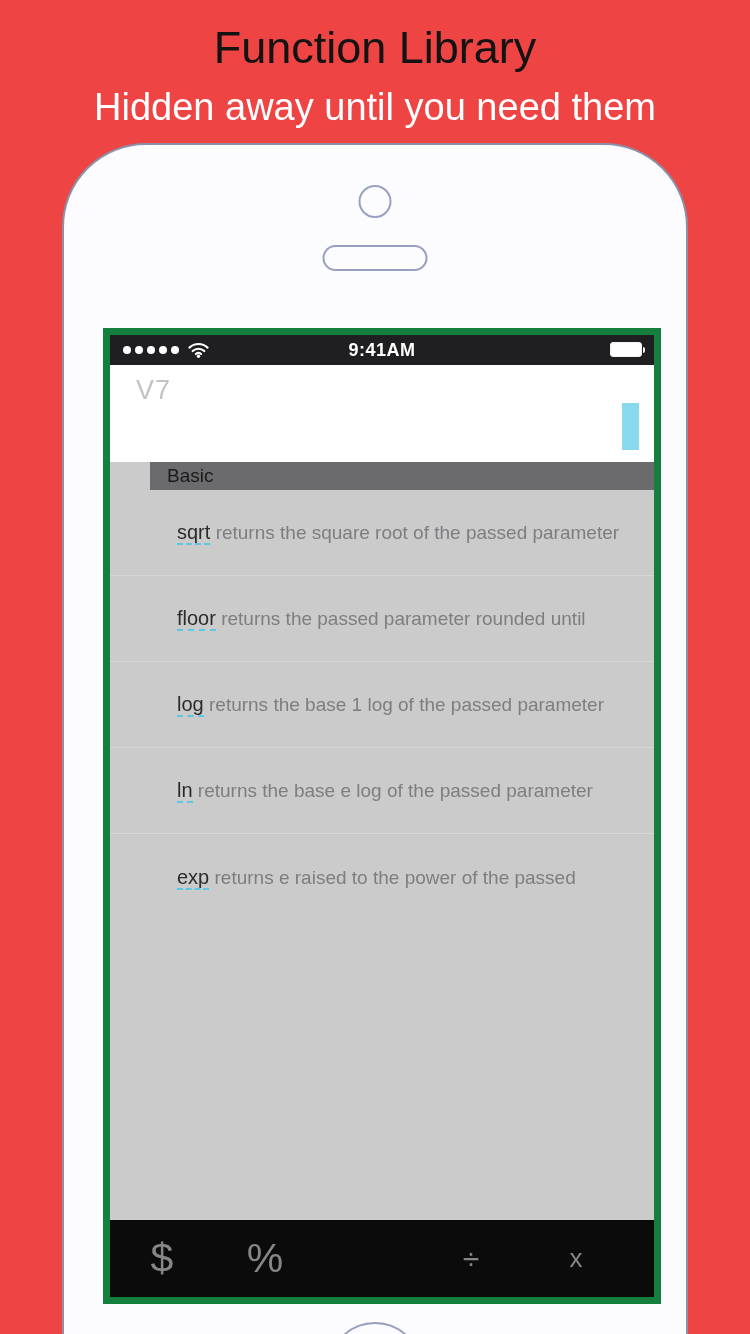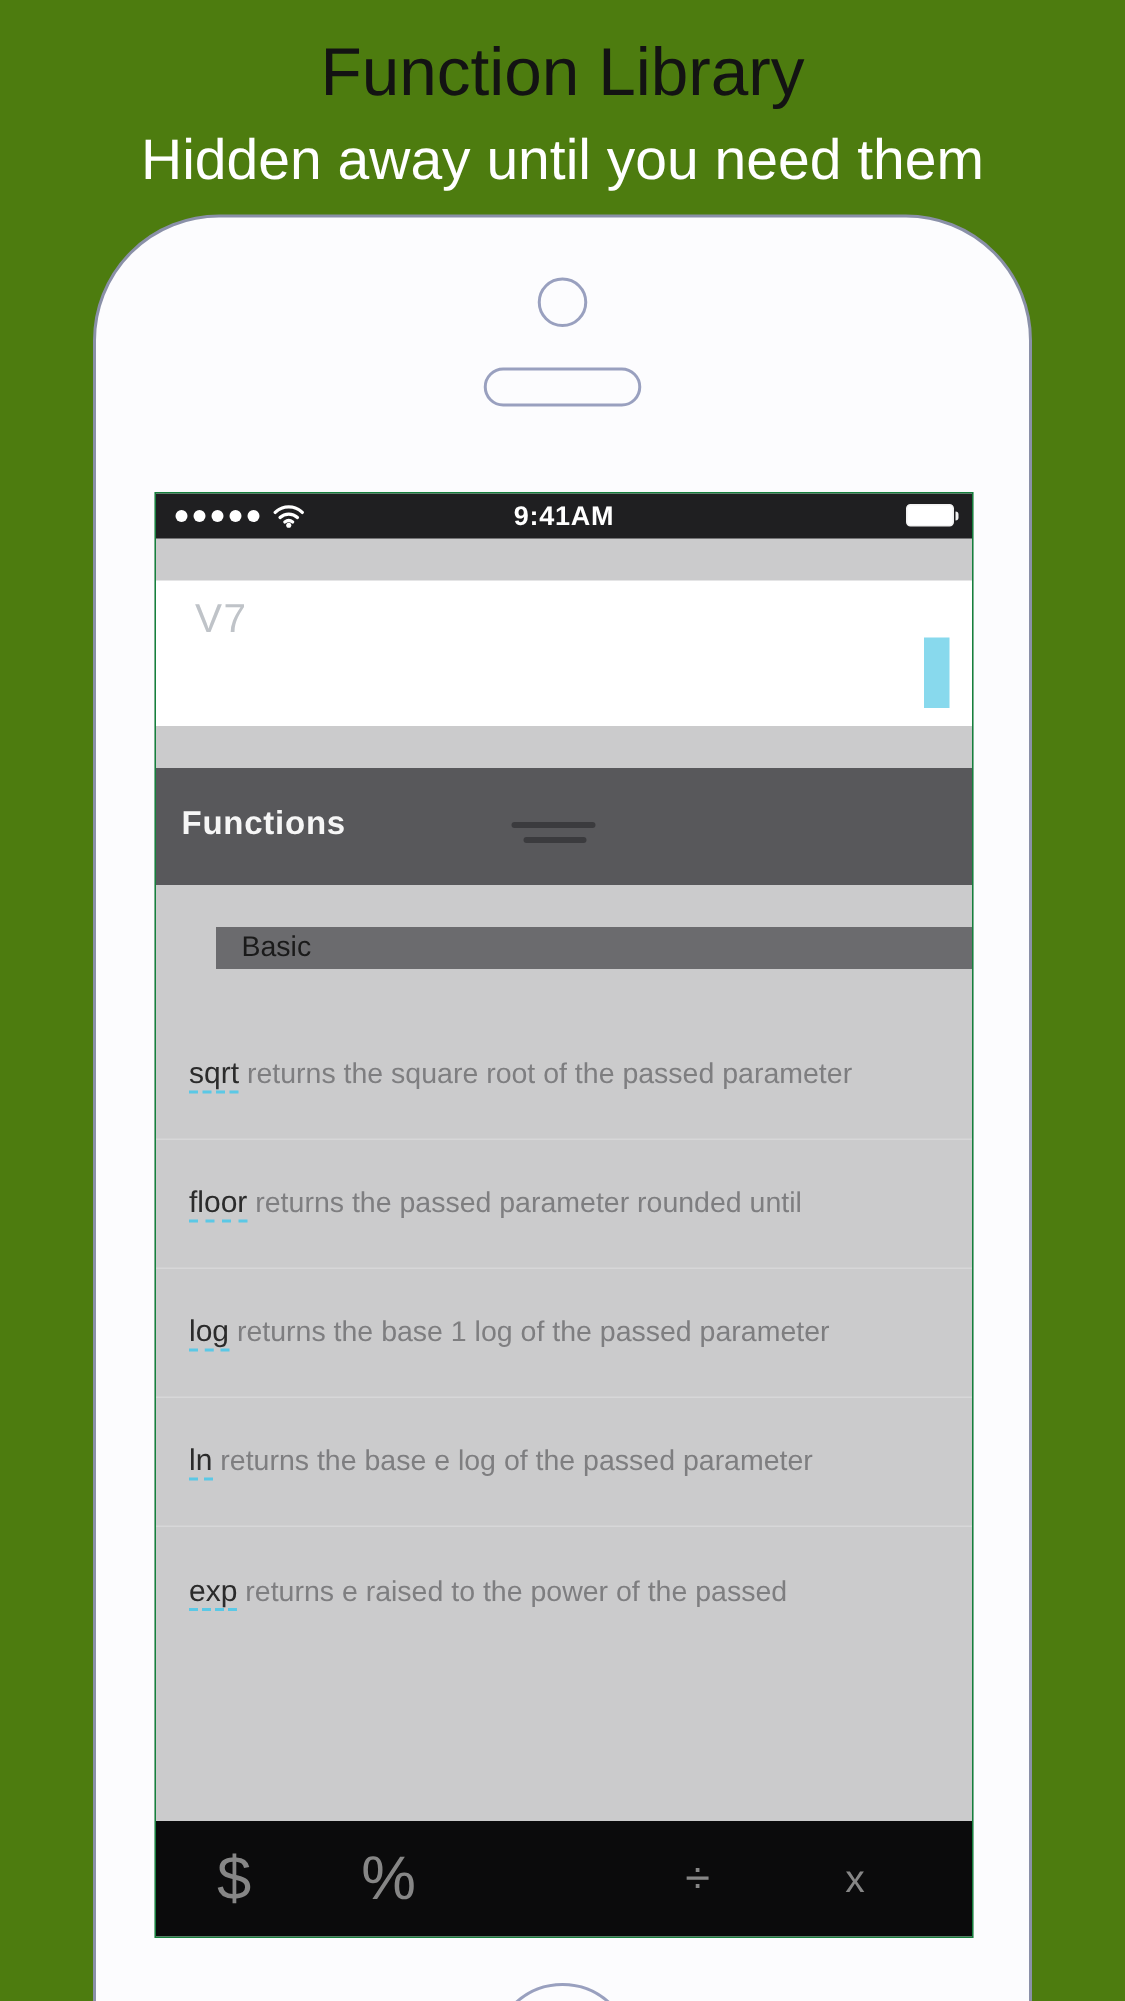--- a/index.html
+++ b/index.html
@@ -1,18 +1,18 @@
 <!DOCTYPE html>
 <html><head>
 <meta charset="utf-8">
 <style>
   html,body{margin:0;padding:0;background:#3fb6d8;}
   .stage{
     position:relative;width:750px;height:1334px;overflow:hidden;
-    background:#4d7c0f;font-family:"Liberation Sans",sans-serif;
+    background:#ef4444;font-family:"Liberation Sans",sans-serif;
     -webkit-font-smoothing:antialiased;
   }
   
   .page-title{
     position:absolute;top:22px;left:0;width:100%;text-align:center;
     font-size:45px;font-weight:300;color:#131313;letter-spacing:0px;
   }
   .page-subtitle{
     position:absolute;top:86px;left:0;width:100%;text-align:center;
     font-size:38px;font-weight:300;color:#ffffff;
@@ -32,22 +32,22 @@
     width:101px;height:22px;border:2px solid #99A0BF;border-radius:13px;
   }
   .phone-home{
     position:absolute;left:50%;top:1177px;transform:translateX(-50%);
     width:90px;height:90px;border:2px solid #99A0BF;border-radius:50%;
     background:#FCFCFE;
   }
   
   .screen{
     position:absolute;left:39px;top:183px;width:544px;height:962px;
-    border:1px solid #15803d;box-sizing:content-box;overflow:hidden;
-    display:flex;flex-direction:column;background:#CBCBCC;gap:28px;
+    border:7px solid #15803d;box-sizing:content-box;overflow:hidden;
+    display:flex;flex-direction:column;background:#CBCBCC;
   }
   
   .statusbar{
     height:30px;flex:0 0 30px;background:#1F1F21;position:relative;
     display:flex;align-items:center;color:#fff;
   }
   .sb-left{position:absolute;left:13px;top:0;height:30px;display:flex;align-items:center;gap:4px;}
   .sb-dot{width:8px;height:8px;border-radius:50%;background:#fff;display:inline-block;}
   .sb-wifi{margin-left:5px;display:inline-flex;}
   .sb-time{
@@ -91,21 +91,21 @@
   
   .fn-list{flex:1 1 auto;background:#CBCBCC;overflow:hidden;}
   .fn-row{
     min-height:86px;box-sizing:border-box;display:flex;align-items:center;
     padding:0 22px;border-bottom:1px solid #D7D7D8;
   }
   .fn-row:last-child{border-bottom:none;}
   .fn-text{line-height:28px;font-size:19px;}
   .fn-name{
     color:#2B2B2B;font-size:20px;
-    border-bottom:2px dashed #5BC8E5;padding-bottom:0px;
+    border-bottom:2px dashed #5BC8E5;padding-bottom:0px;margin-left:45px;
   }
   .fn-desc{color:#7E7E80;}
   
   .opbar{
     height:77px;flex:0 0 77px;background:#0B0B0C;position:relative;color:#868686;
   }
   .op-key{
     position:absolute;top:0;height:77px;line-height:77px;transform:translateX(-50%);
     text-align:center;
   }
@@ -147,27 +147,20 @@
         </div>
         <div class="sb-time">9:41AM</div>
         <div class="sb-batt"></div>
       </div>
 
       <div class="display">
         <span class="display-value">V7</span>
         <span class="text-cursor"></span>
       </div>
 
-      <div class="fn-header">
-        <span class="fn-header-title">Functions</span>
-        <div class="drag-handle">
-          <div class="bar1"></div>
-          <div class="bar2"></div>
-        </div>
-      </div>
 
       <div class="section-bar">Basic</div>
 
       <div class="fn-list">
           <div class="fn-row">
             <div class="fn-text"><span class="fn-name">sqrt</span> <span class="fn-desc">returns the square root of the passed parameter</span></div>
           </div>
           <div class="fn-row">
             <div class="fn-text"><span class="fn-name">floor</span> <span class="fn-desc">returns the passed parameter rounded until</span></div>
           </div>

